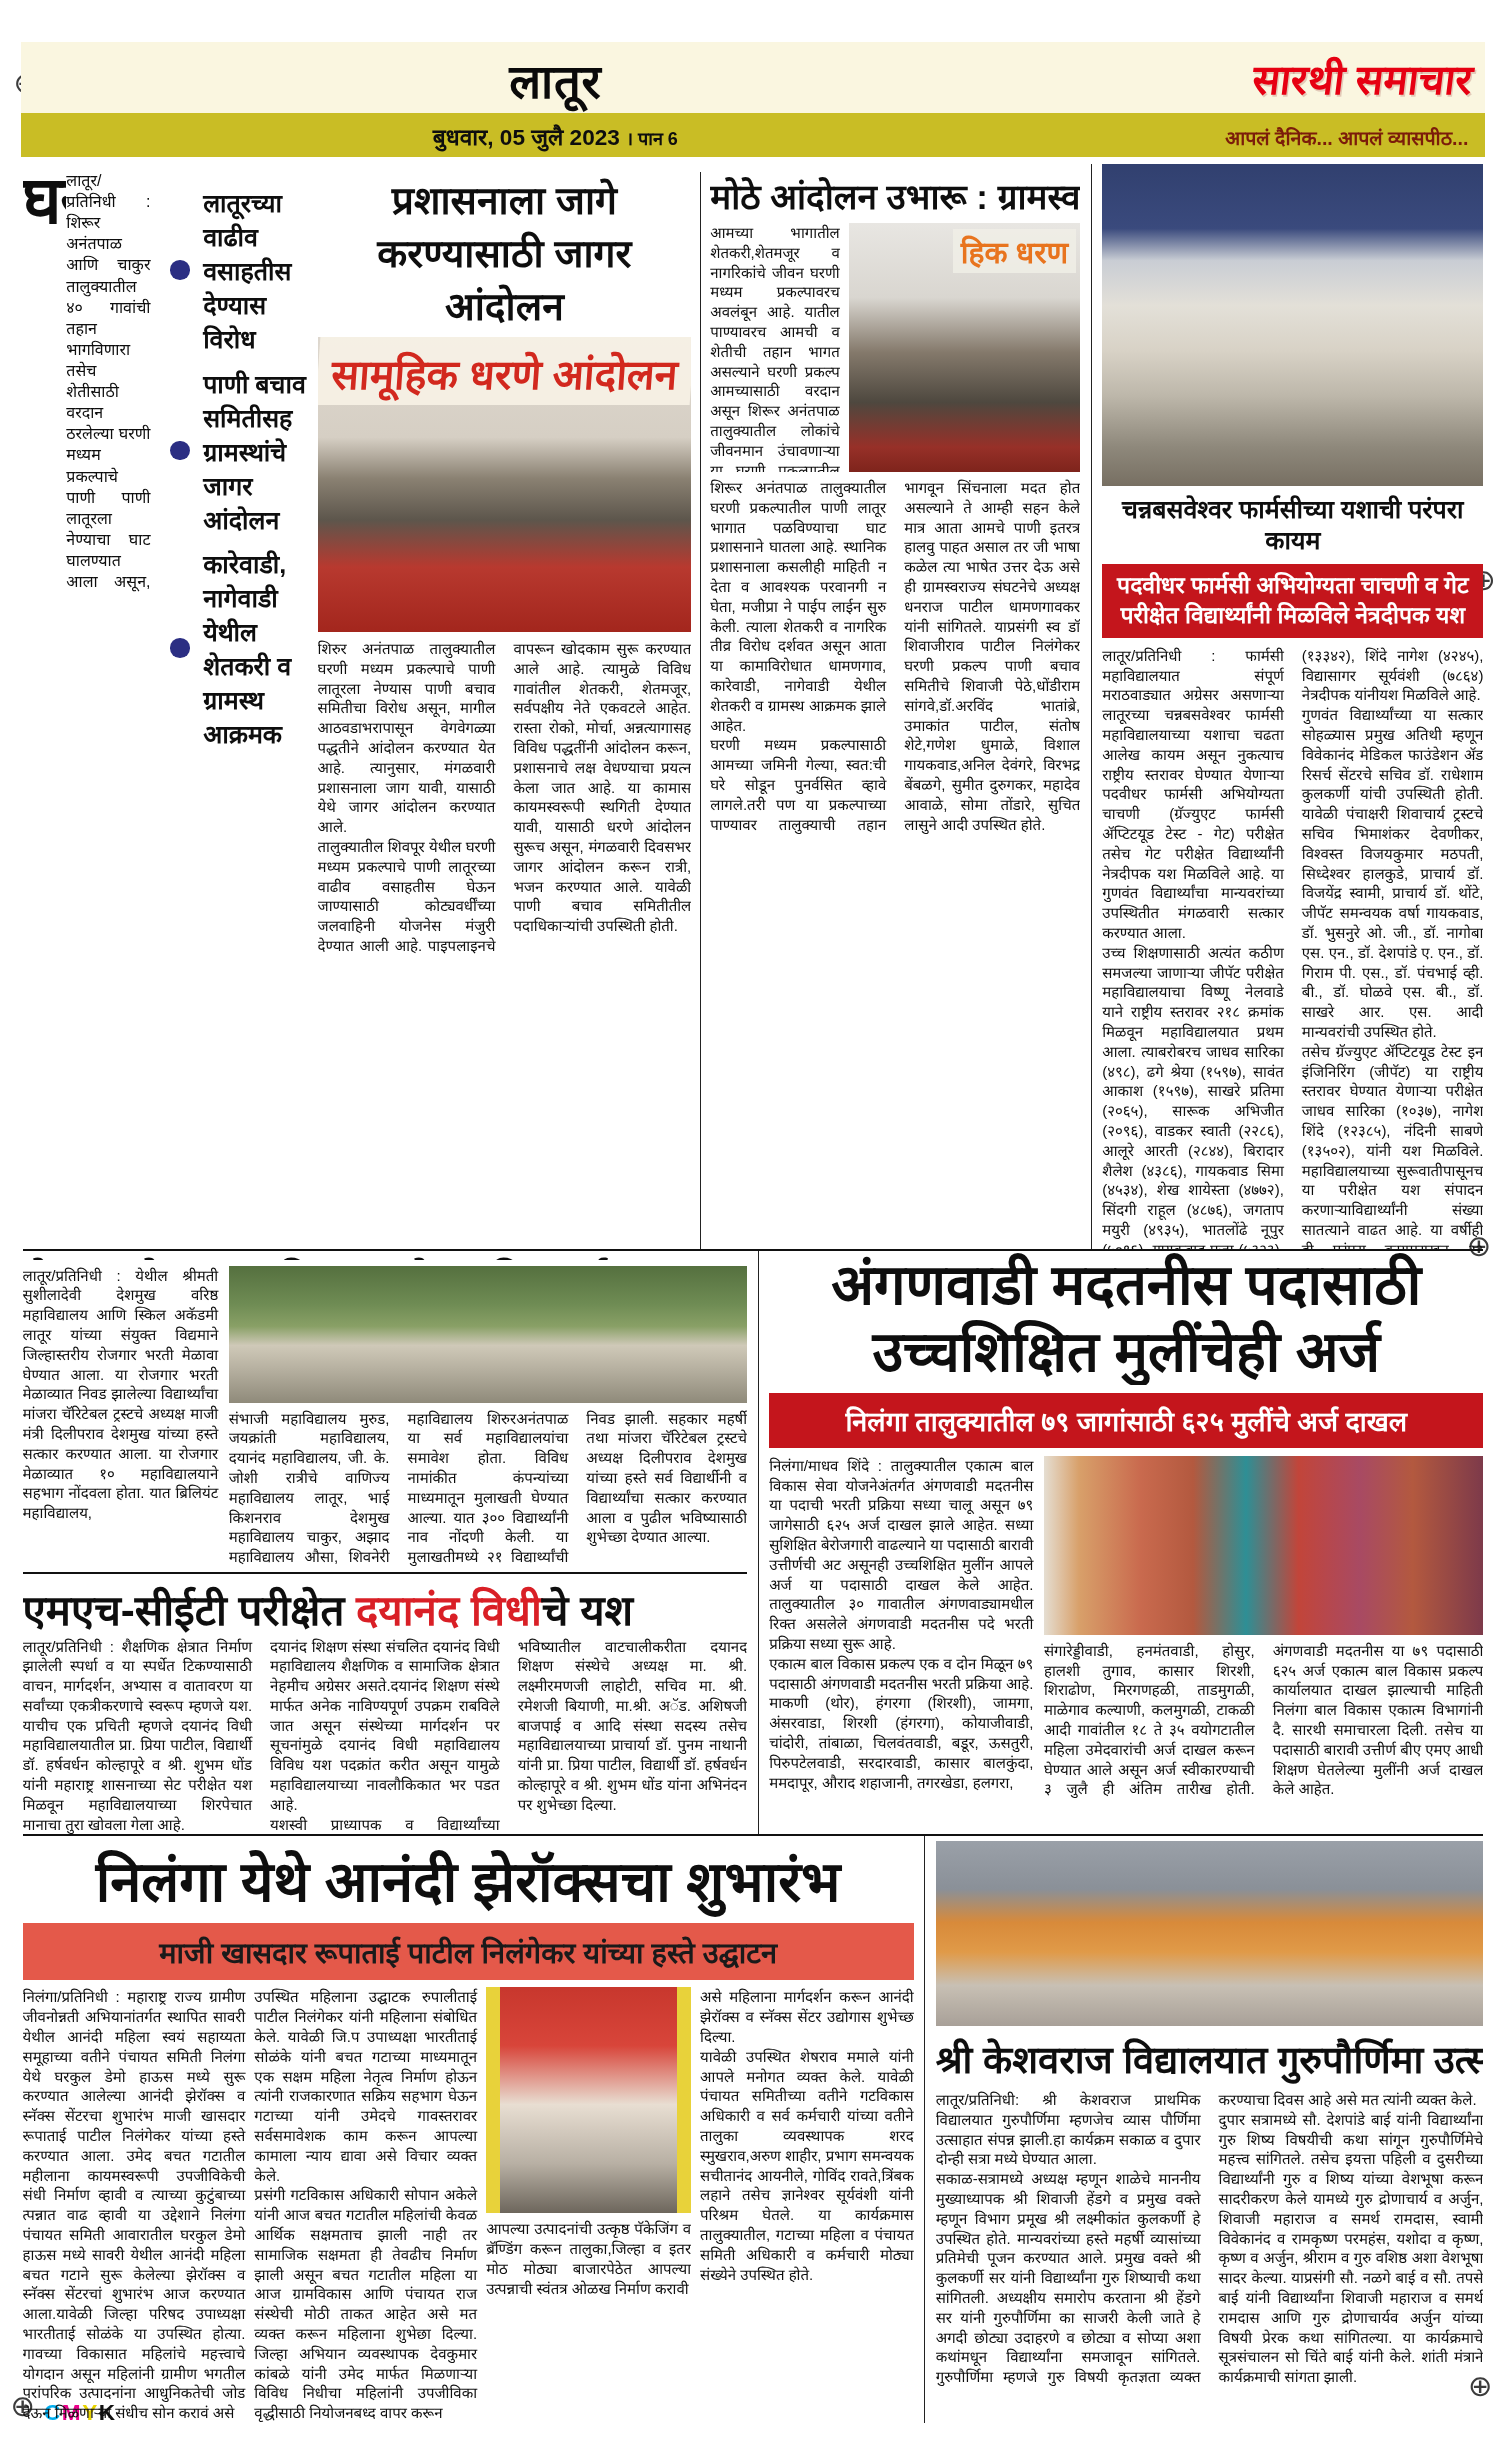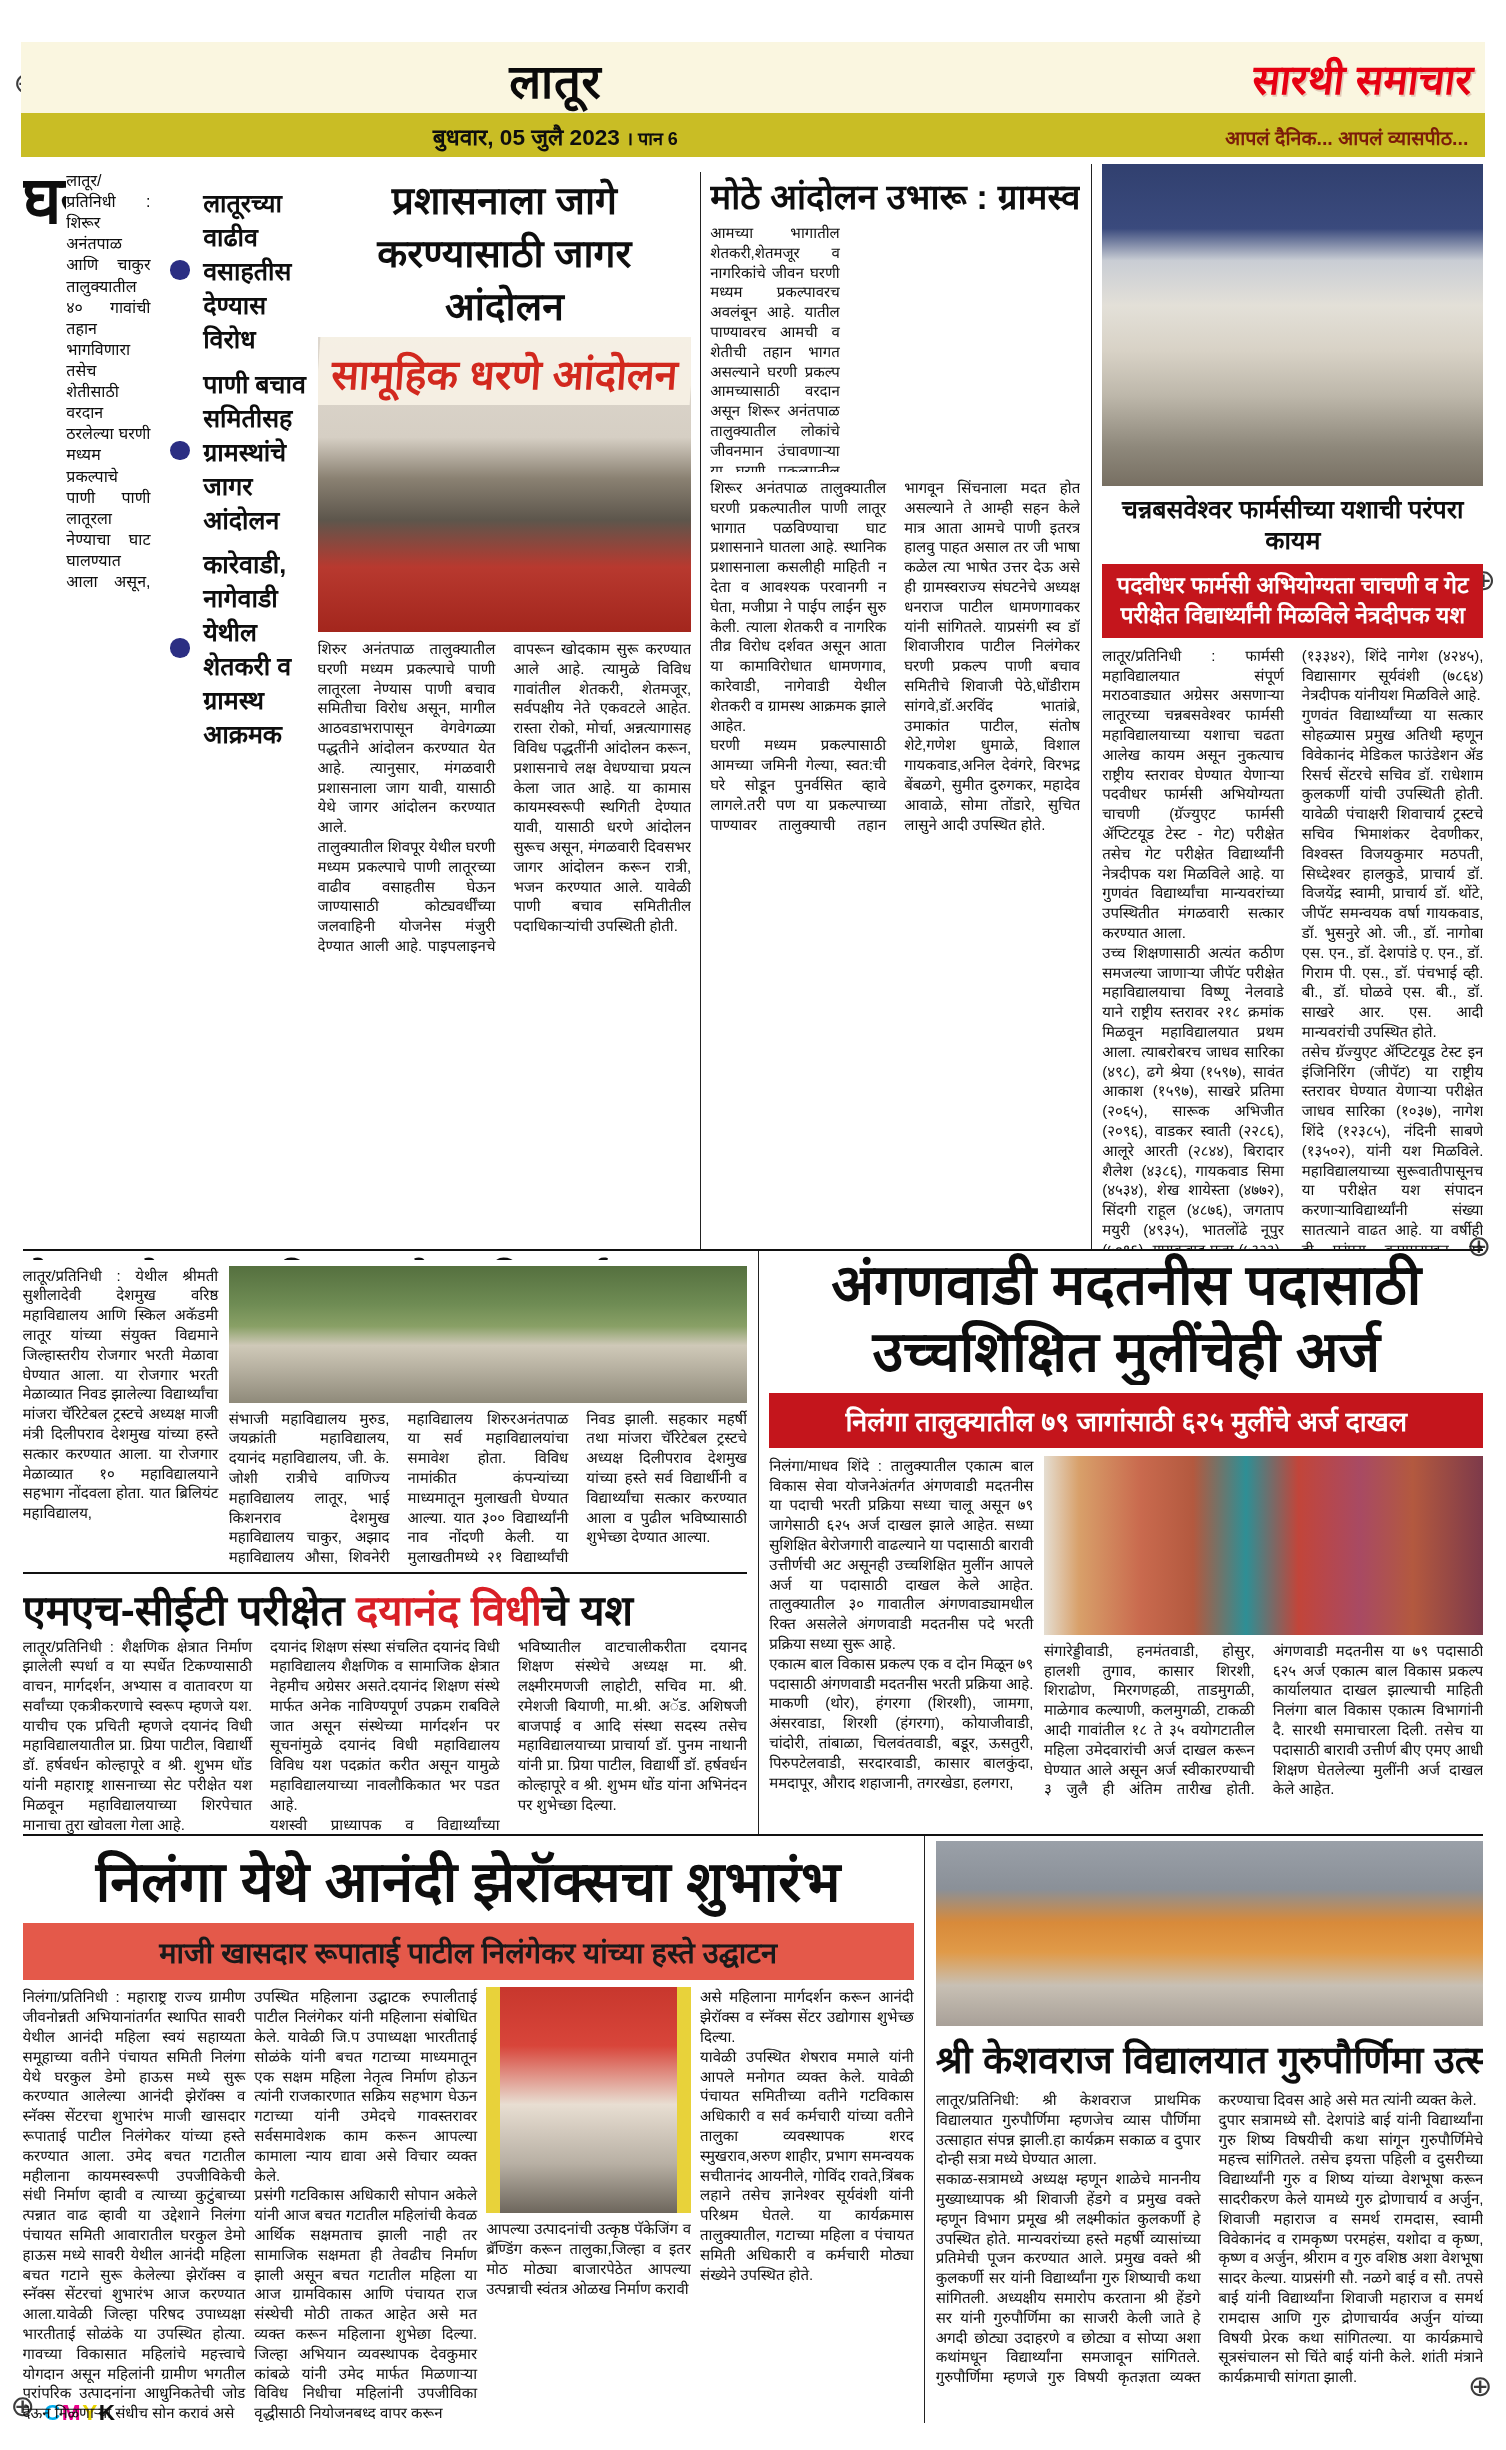--- a/index.html
+++ b/index.html
@@ -165,20 +165,23 @@
             <div class="photo jagar-photo" style="margin-top:6px;">
               <div class="jagar-banner">सामूहिक धरणे आंदोलन</div>
             </div>
             <div class="jagar-cols body-txt cols2">शिरुर अनंतपाळ तालुक्यातील घरणी मध्यम प्रकल्पाचे पाणी लातूरला नेण्यास पाणी बचाव समितीचा विरोध असून, मागील आठवडाभरापासून वेगवेगळ्या पद्धतीने आंदोलन करण्यात येत आहे. त्यानुसार, मंगळवारी प्रशासनाला जाग यावी, यासाठी येथे जागर आंदोलन करण्यात आले.
 तालुक्यातील शिवपूर येथील घरणी मध्यम प्रकल्पाचे पाणी लातूरच्या वाढीव वसाहतीस घेऊन जाण्यासाठी कोट्यवर्धींच्या जलवाहिनी योजनेस मंजुरी देण्यात आली आहे. पाइपलाइनचे वापरून खोदकाम सुरू करण्यात आले आहे. त्यामुळे विविध गावांतील शेतकरी, शेतमजूर, सर्वपक्षीय नेते एकवटले आहेत. रास्ता रोको, मोर्चा, अन्नत्यागासह विविध पद्धतींनी आंदोलन करून, प्रशासनाचे लक्ष वेधण्याचा प्रयत्न केला जात आहे. या कामास कायमस्वरूपी स्थगिती देण्यात यावी, यासाठी धरणे आंदोलन सुरूच असून, मंगळवारी दिवसभर जागर आंदोलन करून रात्री, भजन करण्यात आले. यावेळी पाणी बचाव समितीतील पदाधिकाऱ्यांची उपस्थिती होती.</div>
           </div>
           <div class="mothe">
             <div class="h-sec h-mothe">मोठे आंदोलन उभारू : ग्रामस्वराज्य संघटना</div>
             <div class="mothe-top">
               <div class="mothe-intro body-txt">आमच्या भागातील शेतकरी,शेतमजूर व नागरिकांचे जीवन घरणी मध्यम प्रकल्पावरच अवलंबून आहे. यातील पाण्यावरच आमची व शेतीची तहान भागत असल्याने घरणी प्रकल्प आमच्यासाठी वरदान असून शिरूर अनंतपाळ तालुक्यातील लोकांचे जीवनमान उंचावणाऱ्या या घरणी प्रकल्पातील आमच्या हक्काचे पाणी इतरत्र जाऊ देणार नाही, प्रसंगी मोठे आंदोलन उभे करू असे ग्रामस्वराज्य संघटनेचे अध्यक्ष धनराज पाटील धामणगावकर यांनी सांगितले.</div>
+              <div class="photo mothe-photo">
+                <div class="mothe-banner">हिक धरण</div>
+              </div>
             </div>
             <div class="mothe-cols body-txt cols2">शिरूर अनंतपाळ तालुक्यातील घरणी प्रकल्पातील पाणी लातूर भागात पळविण्याचा घाट प्रशासनाने घातला आहे. स्थानिक प्रशासनाला कसलीही माहिती न देता व आवश्यक परवानगी न घेता, मजीप्रा ने पाईप लाईन सुरु केली. त्याला शेतकरी व नागरिक तीव्र विरोध दर्शवत असून आता या कामाविरोधात धामणगाव, कारेवाडी, नागेवाडी येथील शेतकरी व ग्रामस्थ आक्रमक झाले आहेत.
 घरणी मध्यम प्रकल्पासाठी आमच्या जमिनी गेल्या, स्वत:ची घरे सोडून पुनर्वसित व्हावे लागले.तरी पण या प्रकल्पाच्या पाण्यावर तालुक्याची तहान भागवून सिंचनाला मदत होत असल्याने ते आम्ही सहन केले मात्र आता आमचे पाणी इतरत्र हालवु पाहत असाल तर जी भाषा कळेल त्या भाषेत उत्तर देऊ असे ही ग्रामस्वराज्य संघटनेचे अध्यक्ष धनराज पाटील धामणगावकर यांनी सांगितले. याप्रसंगी स्व डॉ शिवाजीराव पाटील निलंगेकर घरणी प्रकल्प पाणी बचाव समितीचे शिवाजी पेठे,धोंडीराम सांगवे,डॉ.अरविंद भातांब्रे, उमाकांत पाटील, संतोष शेटे,गणेश धुमाळे, विशाल गायकवाड,अनिल देवंगरे, विरभद्र बेंबळगे, सुमीत दुरुगकर, महादेव आवाळे, सोमा तोंडारे, सुचित लासुने आदी उपस्थित होते.</div>
           </div>
         </div>
       </div>
 
       <div class="pharm">
         <div class="photo pharm-photo"></div>
         <div class="h-sec h-pharm">चन्नबसवेश्वर फार्मसीच्या यशाची परंपरा कायम</div>

